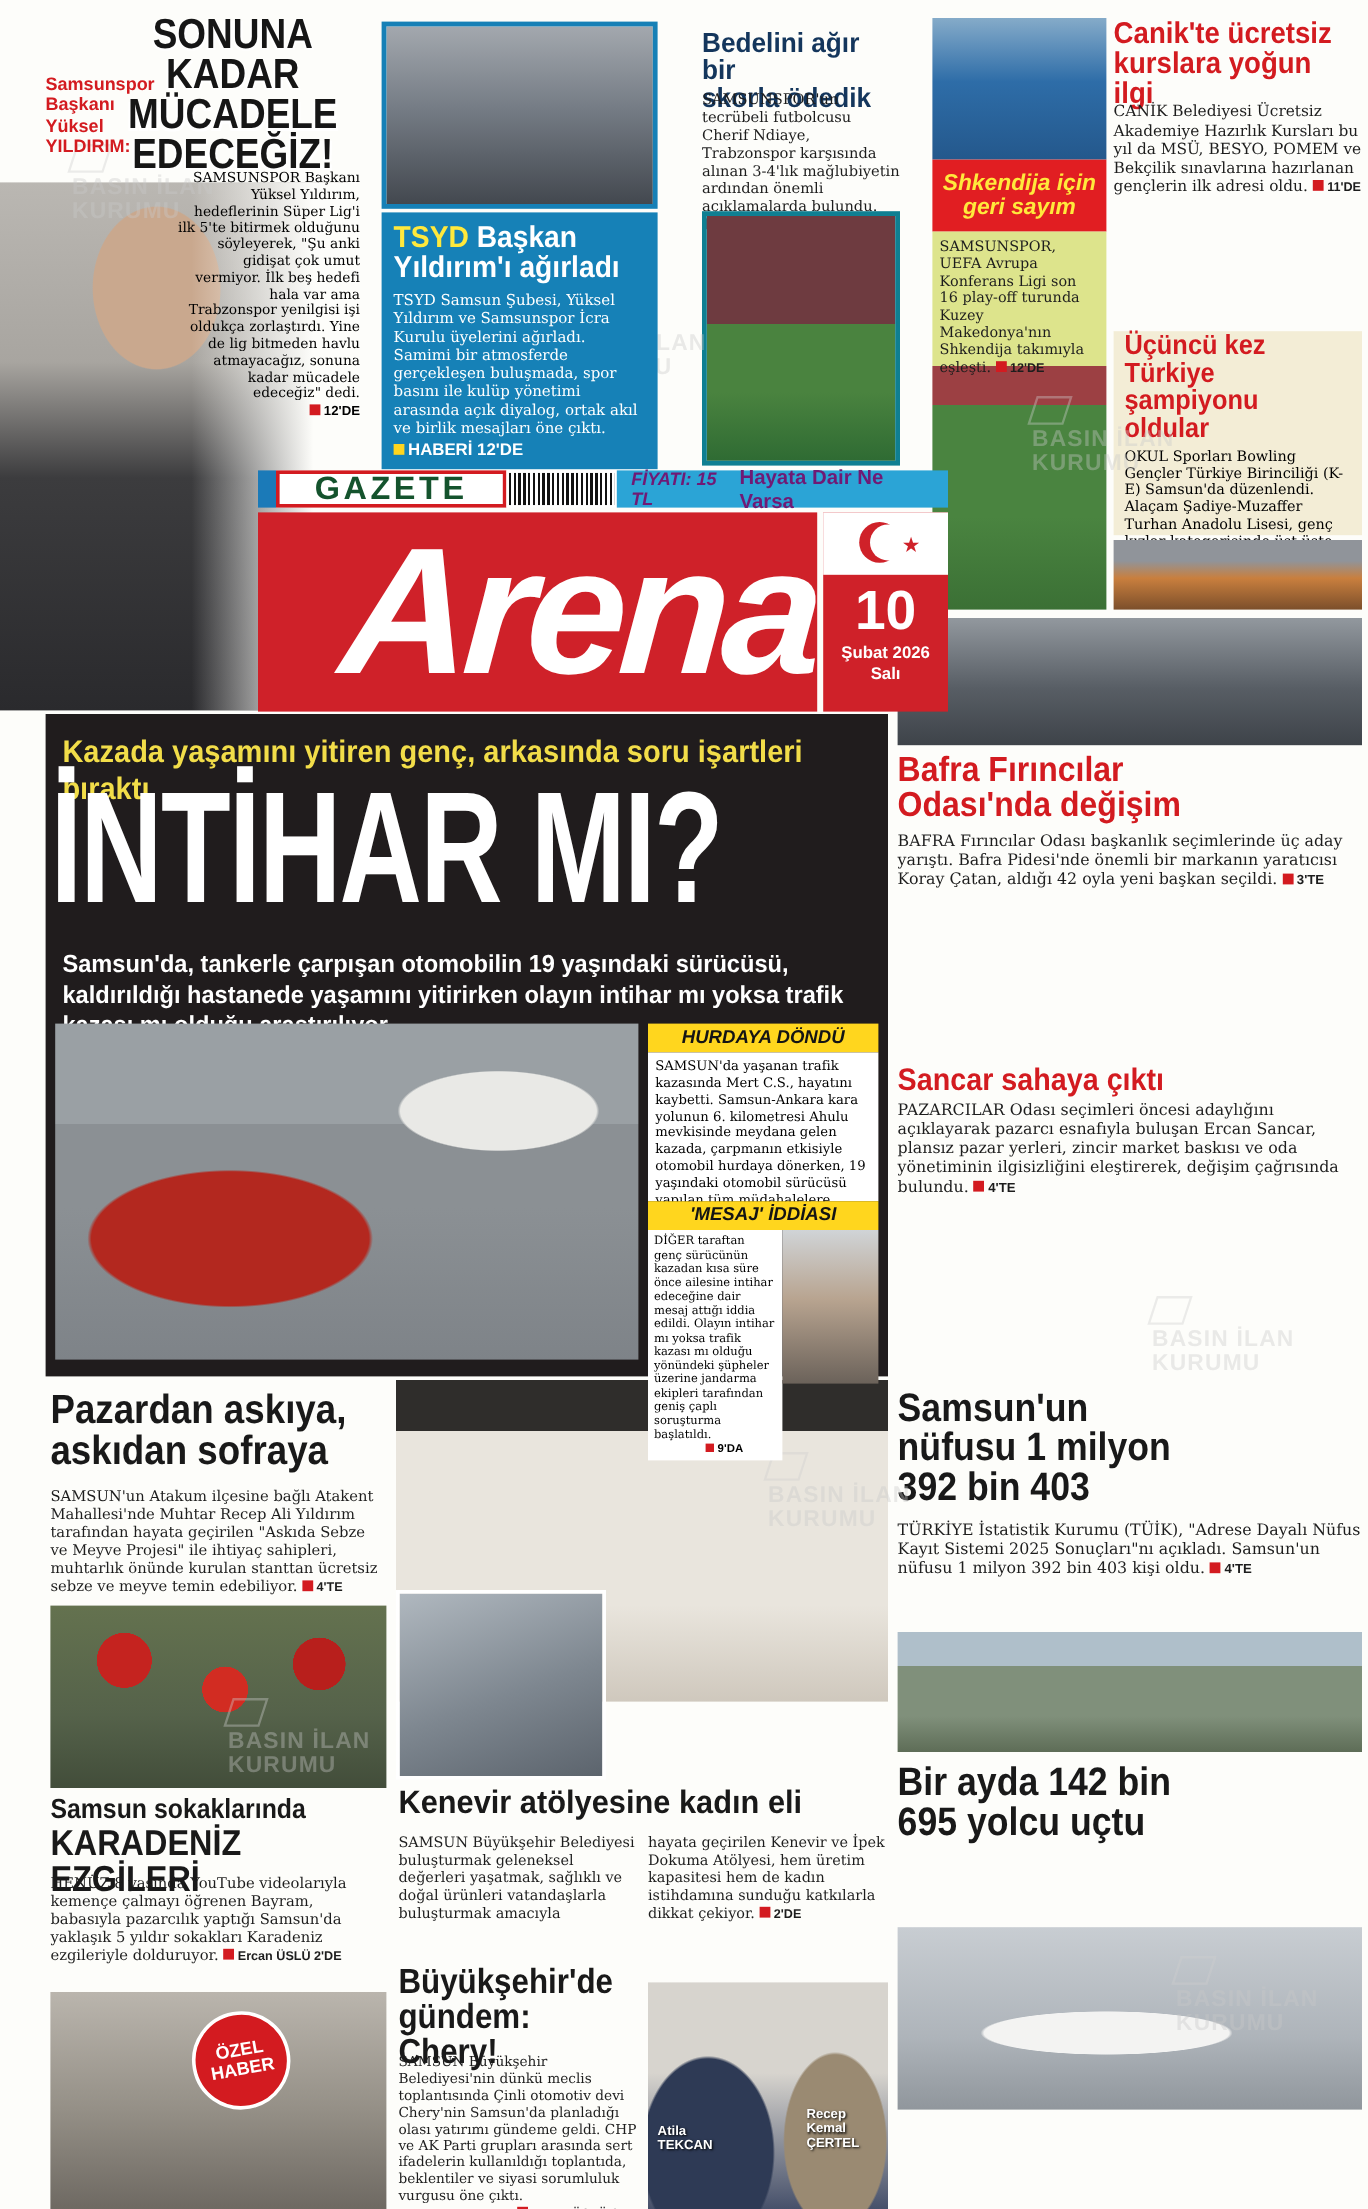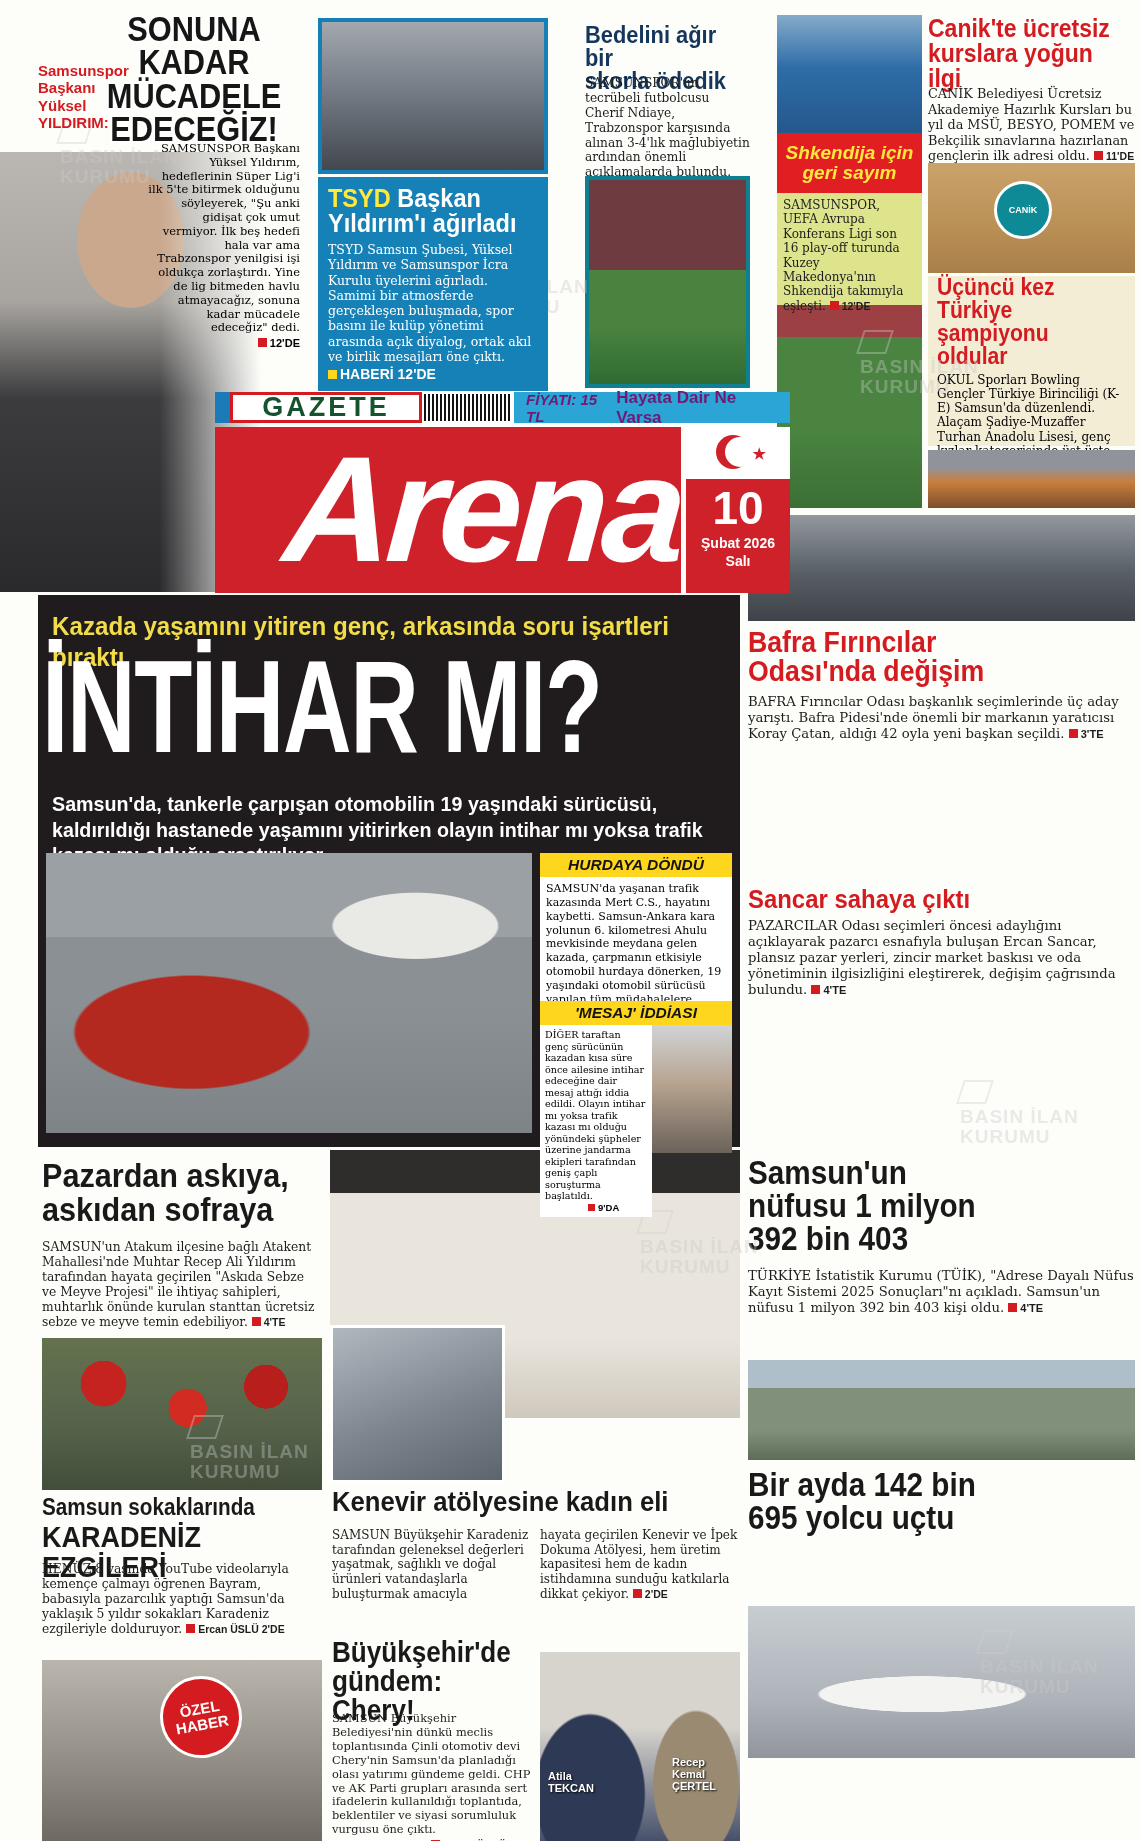--- a/index.html
+++ b/index.html
@@ -232,23 +232,20 @@
     <span class="ref" style="font-size:10.5px;"> <span class="sq r"></span><span>12'DE</span></span>
   </div>
   <div class="photo ph-pitch" style="left:777px;top:305px;width:145px;height:203px;"></div>
 
   <div class="abs red-headline canik-h prl">Canik'te ücretsiz
 kurslara yoğun ilgi</div>
   <div class="abs canik-body body-txt">
     <span>CANİK Belediyesi Ücretsiz Akademiye Hazırlık Kursları bu yıl da MSÜ, BESYO, POMEM ve Bekçilik sınavlarına hazırlanan gençlerin ilk adresi oldu.</span>
     <span class="ref" style="font-size:10.5px;"> <span class="sq r"></span><span>11'DE</span></span>
   </div>
-  <div class="photo ph-hall" style="left:928px;top:163px;width:207px;height:110px;">
-    <div class="canik-logo">CANİK</div>
-  </div>
 
   <div class="abs cream-box">
     <div class="cream-h prl">Üçüncü kez Türkiye
 şampiyonu oldular</div>
     <div class="cream-body">
       <span>OKUL Sporları Bowling Gençler Türkiye Birinciliği (K-E) Samsun'da düzenlendi. Alaçam Şadiye-Muzaffer Turhan Anadolu Lisesi, genç kızlar kategorisinde üst üste üçüncü kez Türkiye şampiyonu oldu.</span>
       <span class="ref" style="font-size:10.5px;"> <span class="sq r"></span><span>12'DE</span></span>
     </div>
   </div>
   <div class="photo ph-group-orange" style="left:928px;top:450px;width:207px;height:58px;"></div>
@@ -324,21 +321,21 @@
     <span class="ref" style="font-size:10.5px;"> <span class="sq r"></span><span>Ercan ÜSLÜ 2'DE</span></span>
   </div>
   <div class="photo ph-street" style="left:42px;top:1660px;width:280px;height:181px;">
     <div class="ozel-badge prl">ÖZEL
 HABER</div>
   </div>
 
   <div class="photo ph-store" style="left:330px;top:1150px;width:410px;height:268px;"></div>
   <div class="photo ph-loom border-white z2" style="left:330px;top:1325px;width:175px;height:158px;"></div>
   <div class="abs black-headline ken-h">Kenevir atölyesine kadın eli</div>
-  <div class="abs ken-col body-txt" style="left:332px;">SAMSUN Büyükşehir Karadeniz tarafından geleneksel değerleri yaşatmak, sağlıklı ve doğal ürünleri vatandaşlarla buluşturmak amacıyla</div>
+  <div class="abs ken-col body-txt" style="left:332px;">SAMSUN Büyükşehir Belediyesi buluşturmak geleneksel değerleri yaşatmak, sağlıklı ve doğal ürünleri vatandaşlarla buluşturmak amacıyla</div>
   <div class="abs ken-col body-txt" style="left:540px;">
     <span>hayata geçirilen Kenevir ve İpek Dokuma Atölyesi, hem üretim kapasitesi hem de kadın istihdamına sunduğu katkılarla dikkat çekiyor.</span>
     <span class="ref" style="font-size:10.5px;"> <span class="sq r"></span><span>2'DE</span></span>
   </div>
 
   <div class="abs black-headline chery-h prl">Büyükşehir'de
 gündem: Chery!</div>
   <div class="abs chery-body body-txt">
     <span>SAMSUN Büyükşehir Belediyesi'nin dünkü meclis toplantısında Çinli otomotiv devi Chery'nin Samsun'da planladığı olası yatırımı gündeme geldi. CHP ve AK Parti grupları arasında sert ifadelerin kullanıldığı toplantıda, beklentiler ve siyasi sorumluluk vurgusu öne çıktı.</span>
     <div class="ref" style="font-size:11px;text-align:right;margin-top:2px;"><span class="sq r"></span><span>Ercan ÜSLÜ 6'DA</span></div>

